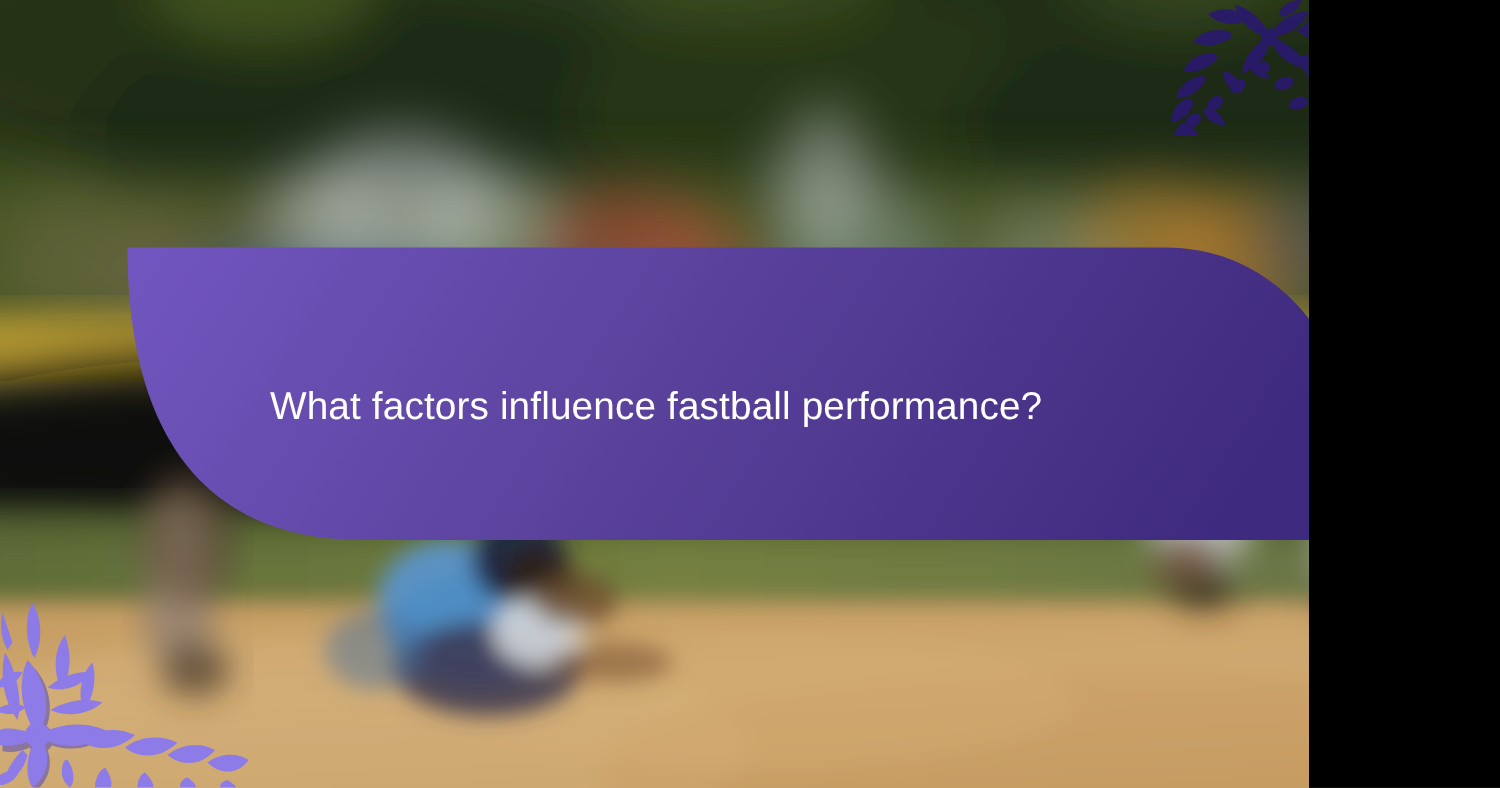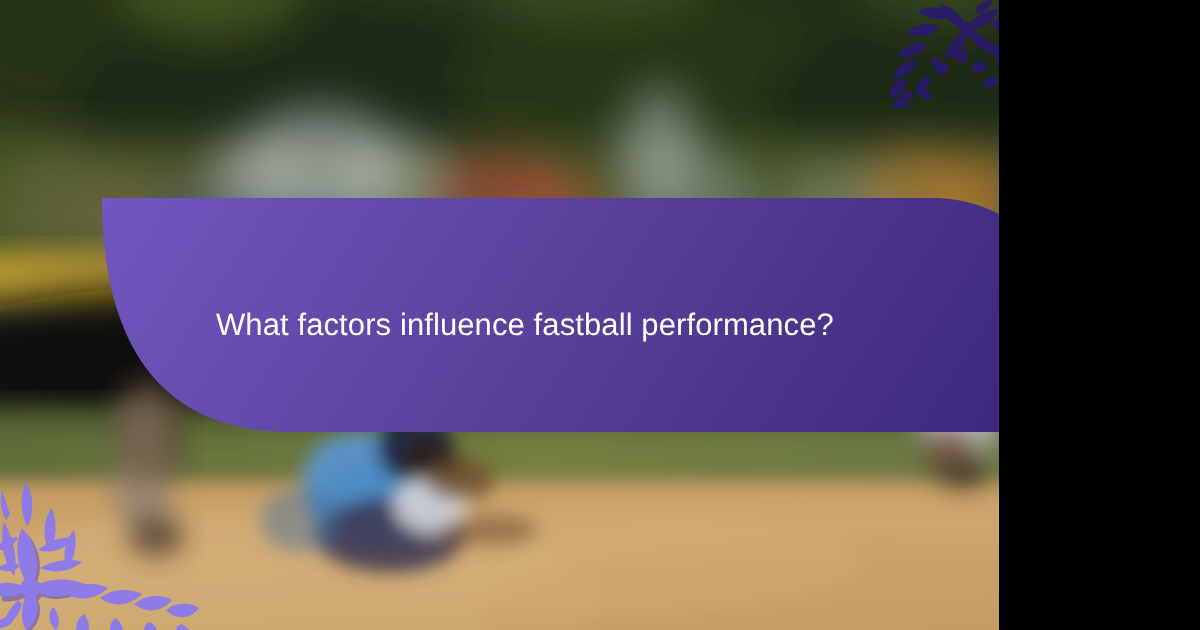--- a/index.html
+++ b/index.html
@@ -11,20 +11,21 @@
   body {
     font-family: "Liberation Sans", sans-serif;
   }
 
   #stage {
     position: relative;
     width: 999px;
     height: 630px;
     overflow: hidden;
     background: #3d4a24;
+    padding-left: 48px;
   }
 
   
   #photo-bg {
     position: absolute;
     inset: -40px;
     width: 1280px;
     height: 710px;
     filter: blur(0px);
   }

